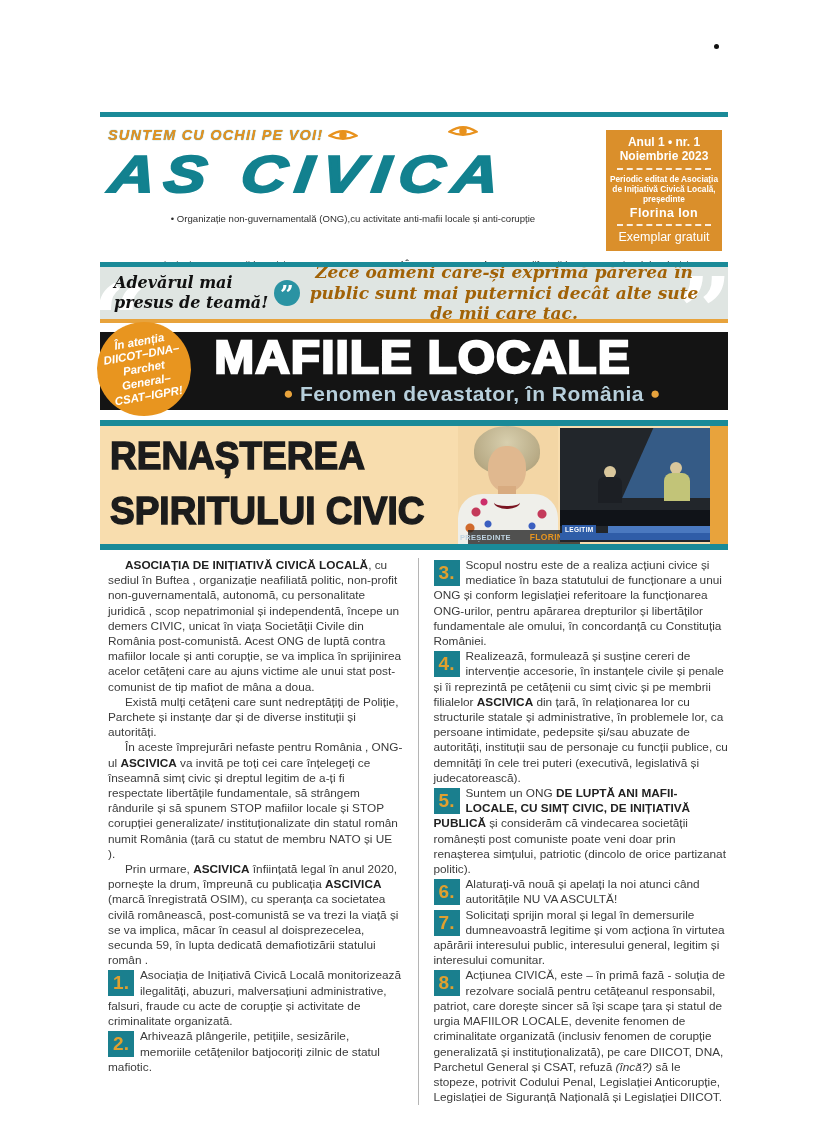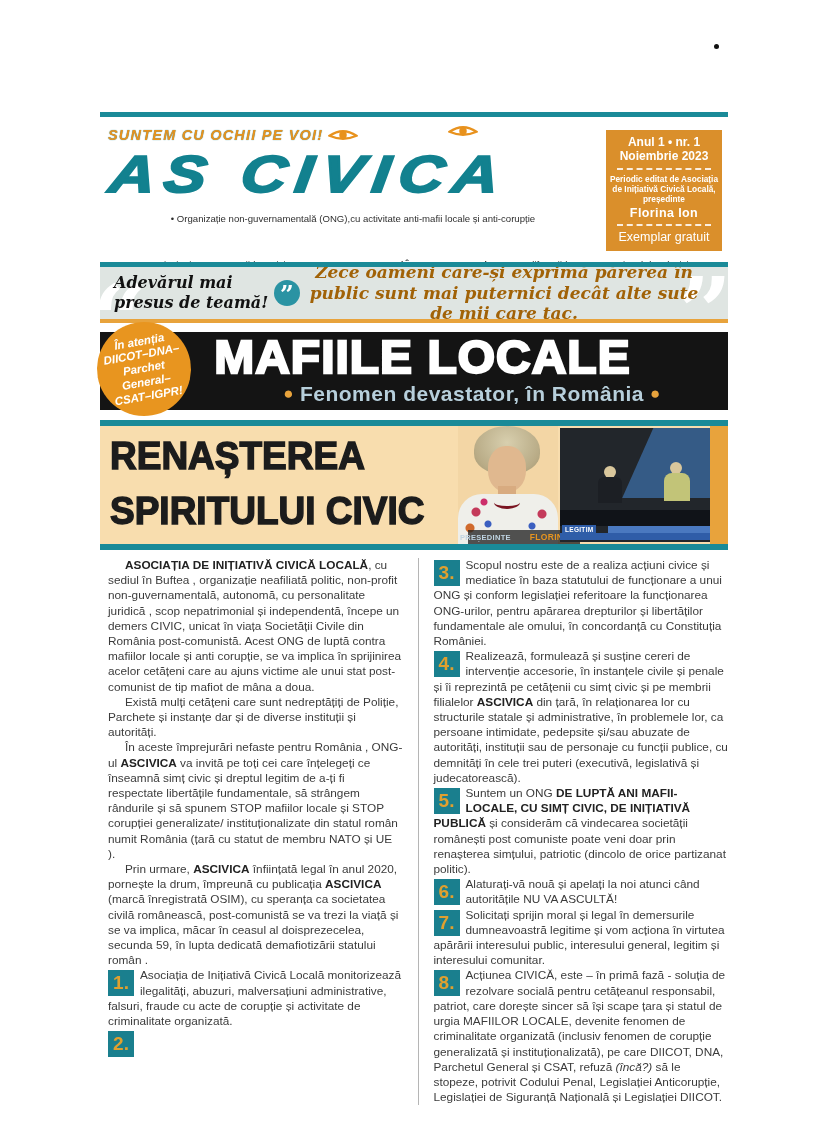--- a/index.html
+++ b/index.html
@@ -211,20 +211,21 @@
         <p class="para"><b>ASOCIAȚIA DE INIȚIATIVĂ CIVICĂ LOCALĂ</b><span>, cu sediul în Buftea , organizație neafiliată politic, non-profit non-guvernamentală, autonomă, cu personalitate juridică , scop nepatrimonial și independentă, începe un demers CIVIC, unicat în viața Societății Civile din România post-comunistă. Acest ONG de luptă contra mafiilor locale și anti corupție, se va implica în sprijinirea acelor cetățeni care au ajuns victime ale unui stat post-comunist de tip mafiot de mâna a doua.</span></p>
         <p class="para"><span>Există mulți cetățeni care sunt nedreptățiți de Poliție, Parchete și instanțe dar și de diverse instituții și autorități.</span></p>
         <p class="para"><span>În aceste împrejurări nefaste pentru România , ONG-ul </span><b>ASCIVICA</b><span> va invită pe toți cei care înțelegeți ce înseamnă simț civic și dreptul legitim de a-ți fi respectate libertățile fundamentale, să strângem rândurile și să spunem STOP mafiilor locale și STOP corupției generalizate/ instituționalizate din statul român numit România (țară cu statut de membru NATO și UE ).</span></p>
         <p class="para"><span>Prin urmare, </span><b>ASCIVICA</b><span> înființată legal în anul 2020, pornește la drum, împreună cu publicația </span><b>ASCIVICA</b><span> (marcă înregistrată OSIM), cu speranța ca societatea civilă românească, post-comunistă se va trezi la viață și se va implica, măcar în ceasul al doisprezecelea, secunda 59, în lupta dedicată demafiotizării statului român .</span></p>
         <div class="item">
           <span class="numbox">1.</span>
           <span><span>Asociația de Inițiativă Civică Locală monitorizează ilegalități, abuzuri, malversațiuni administrative, falsuri, fraude cu acte de corupție și activitate de criminalitate organizată.</span></span>
         </div>
         <div class="item">
           <span class="numbox">2.</span>
+          <span><span>Arhivează plângerile, petițiile, sesizările, memoriile cetățenilor batjocoriți zilnic de statul mafiotic.</span></span>
         </div>
       </div>
       <div class="col col-right">
         <div class="item">
           <span class="numbox">3.</span>
           <span><span>Scopul nostru este de a realiza acțiuni civice și mediatice în baza statutului de funcționare a unui ONG și conform legislației referitoare la funcționarea ONG-urilor, pentru apărarea drepturilor și libertăților fundamentale ale omului, în concordanță cu Constituția României.</span></span>
         </div>
         <div class="item">
           <span class="numbox">4.</span>
           <span><span>Realizează, formulează și susține cereri de intervenție accesorie, în instanțele civile și penale și îi reprezintă pe cetățenii cu simț civic și pe membrii filialelor </span><b>ASCIVICA</b><span> din țară, în relaționarea lor cu structurile statale și administrative, în problemele lor, ca persoane intimidate, pedepsite și/sau abuzate de autorități, instituții sau de personaje cu funcții publice, cu demnități în cele trei puteri (executivă, legislativă și judecatorească).</span></span>

